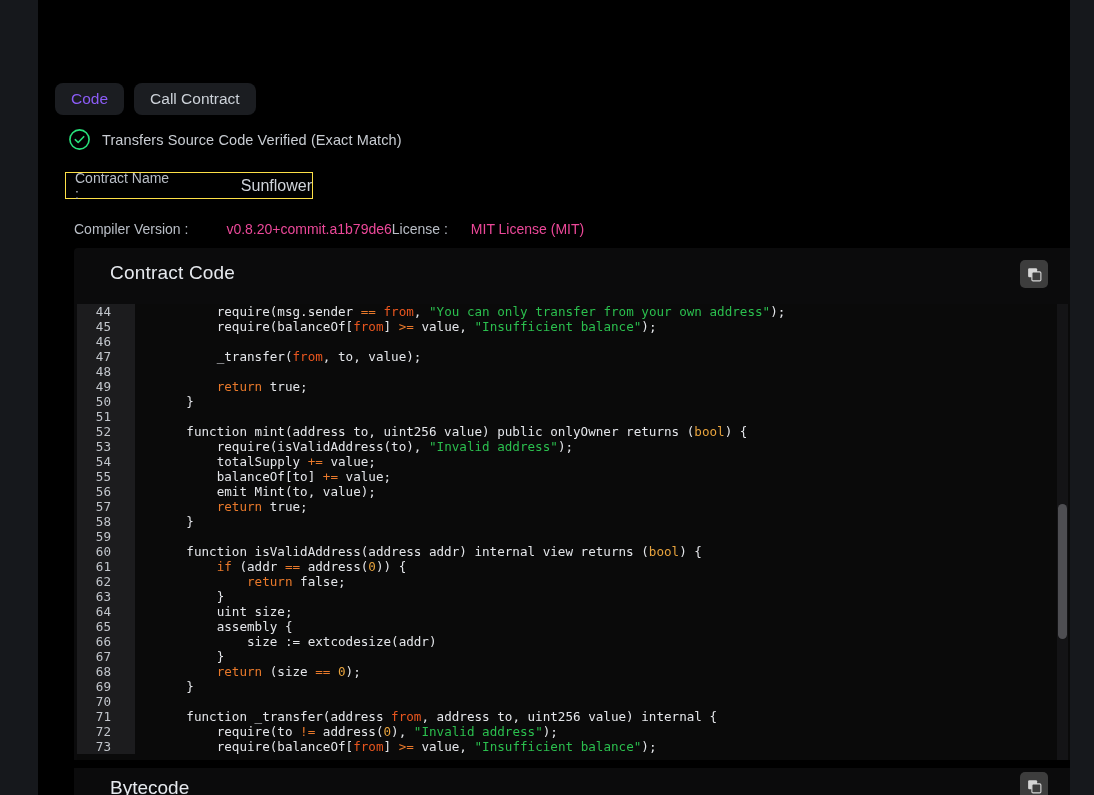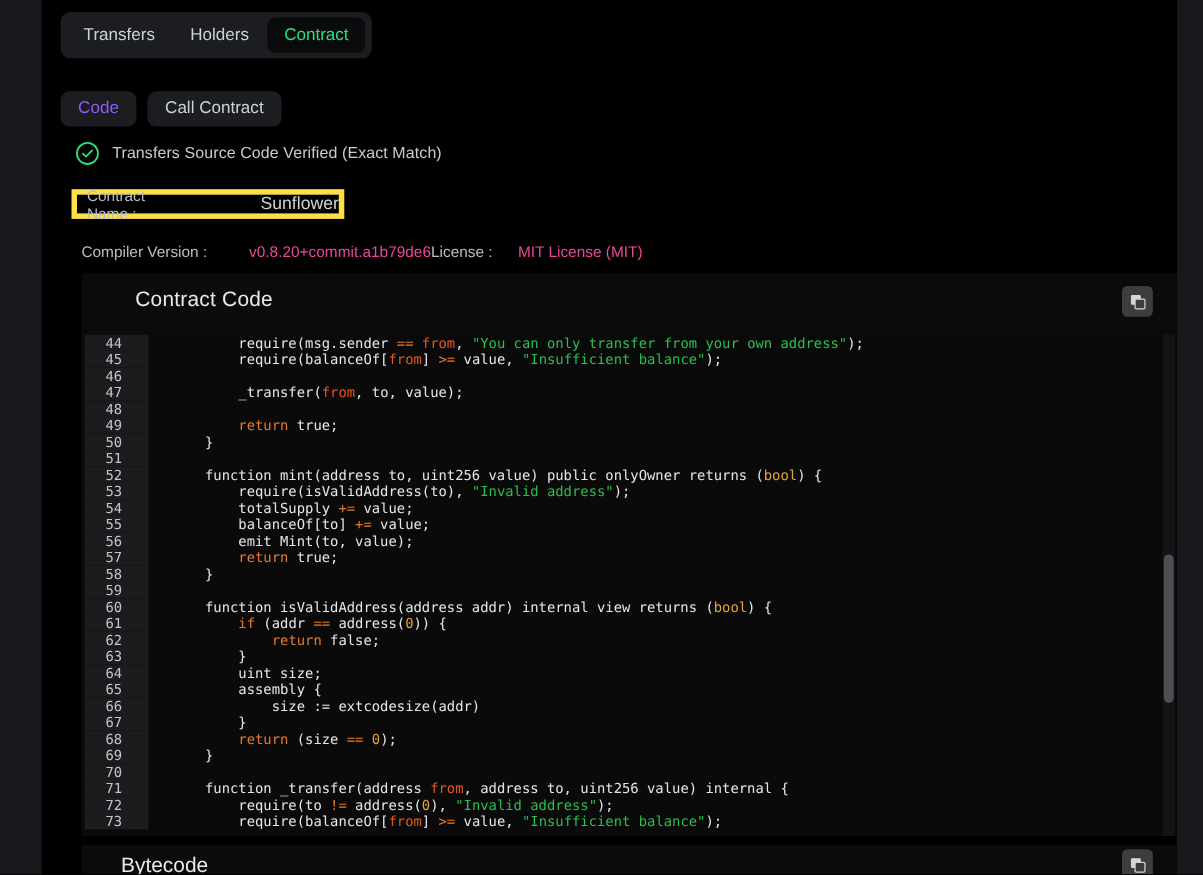--- a/index.html
+++ b/index.html
@@ -97,21 +97,21 @@
     font-size: 14.5px;
     color: #c8ccd2;
     letter-spacing: 0.1px;
   }
 
   
   #contract-name-box {
     position: absolute;
     left: 27px; top: 172px;
     width: 248px; height: 27px;
-    border: 5px solid #fde047;
+    border: 1px solid #fde047;
     box-sizing: border-box;
     display: flex;
     align-items: center;
   }
   #contract-name-box .field-label {
     font-size: 14px;
     color: #b9bec6;
     margin-left: 9px;
   }
   #contract-name-box .field-value {
@@ -144,21 +144,21 @@
     background: #0b0b0c;
     border-radius: 4px 0 0 0;
     overflow: hidden;
   }
   #code-card-head {
     position: relative;
     height: 56px;
   }
   #code-card-title {
     position: absolute;
-    left: 49px; top: 14px;
+    left: 36px; top: 14px;
     font-size: 19px;
     color: #e6e9ee;
     letter-spacing: 0.2px;
   }
   .copy-btn {
     position: absolute;
     right: 22px; top: 12px;
     width: 28px; height: 28px;
     background: #3d3d3d;
     border-radius: 5px;
@@ -248,25 +248,20 @@
   #bytecode-card .copy-btn { top: 4px; }
 </style>
 </head>
 <body>
 
 <div id="left-rail"></div>
 <div id="right-rail"></div>
 
 <div id="content">
 
-  <div id="tabgroup">
-    <div class="tab"><span>Transfers</span></div>
-    <div class="tab"><span>Holders</span></div>
-    <div class="tab active"><span>Contract</span></div>
-  </div>
 
   <div id="subtabs">
     <div class="subtab active"><span>Code</span></div>
     <div class="subtab"><span>Call Contract</span></div>
   </div>
 
   <div id="verified-row">
     <span>
       <svg id="verified-icon" viewBox="0 0 24 24" fill="none">
         <circle cx="12" cy="12" r="10" stroke="#28e07a" stroke-width="1.7"></circle>

